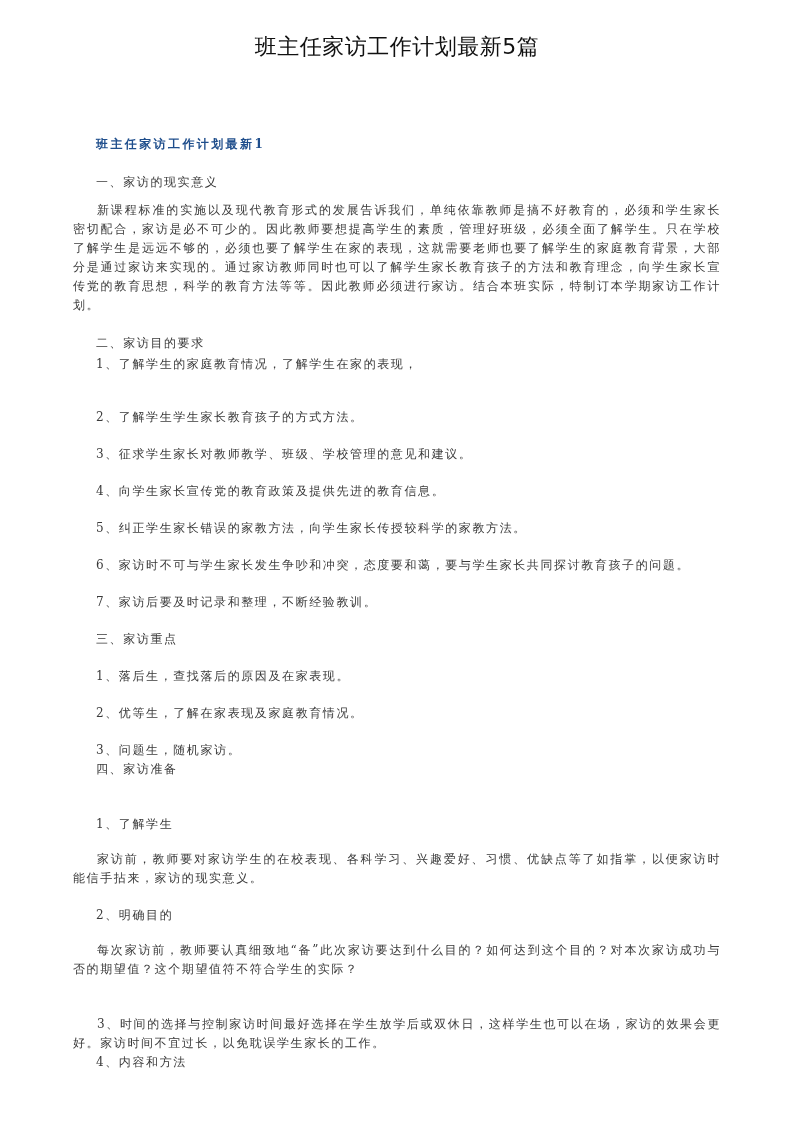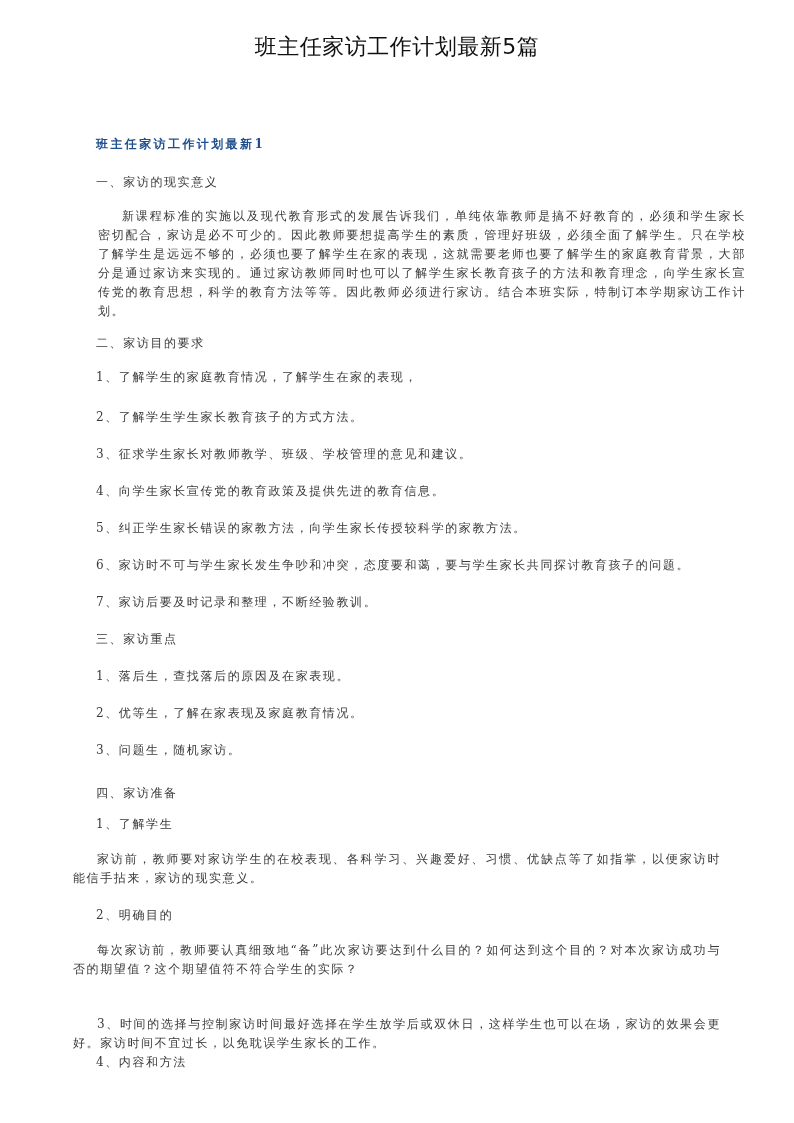--- a/index.html
+++ b/index.html
@@ -33,37 +33,37 @@
 <body>
 
 <div class="page">
   <div class="title">班主任家访工作计划最新5篇</div>
 
 
   <div class="h-blue" style="top:135px;">班主任家访工作计划最新1</div>
 
   <div class="line" style="top:173px;">一、家访的现实意义</div>
 
-  <div class="block indent" style="top:207px;margin-left:25px;">新课程标准的实施以及现代教育形式的发展告诉我们，单纯依靠教师是搞不好教育的，必须和学生家长密切配合，家访是必不可少的。因此教师要想提高学生的素质，管理好班级，必须全面了解学生。只在学校了解学生是远远不够的，必须也要了解学生在家的表现，这就需要老师也要了解学生的家庭教育背景，大部分是通过家访来实现的。通过家访教师同时也可以了解学生家长教育孩子的方法和教育理念，向学生家长宣传党的教育思想，科学的教育方法等等。因此教师必须进行家访。结合本班实际，特制订本学期家访工作计划。</div>
+  <div class="block indent" style="top:201px;">新课程标准的实施以及现代教育形式的发展告诉我们，单纯依靠教师是搞不好教育的，必须和学生家长密切配合，家访是必不可少的。因此教师要想提高学生的素质，管理好班级，必须全面了解学生。只在学校了解学生是远远不够的，必须也要了解学生在家的表现，这就需要老师也要了解学生的家庭教育背景，大部分是通过家访来实现的。通过家访教师同时也可以了解学生家长教育孩子的方法和教育理念，向学生家长宣传党的教育思想，科学的教育方法等等。因此教师必须进行家访。结合本班实际，特制订本学期家访工作计划。</div>
 
   <div class="line" style="top:334px;text-align:center;">二、家访目的要求</div>
-  <div class="line" style="top:368px;">1、了解学生的家庭教育情况，了解学生在家的表现，</div>
+  <div class="line" style="top:355px;">1、了解学生的家庭教育情况，了解学生在家的表现，</div>
   <div class="line" style="top:408px;">2、了解学生学生家长教育孩子的方式方法。</div>
   <div class="line" style="top:445px;">3、征求学生家长对教师教学、班级、学校管理的意见和建议。</div>
   <div class="line" style="top:482px;">4、向学生家长宣传党的教育政策及提供先进的教育信息。</div>
   <div class="line" style="top:519px;">5、纠正学生家长错误的家教方法，向学生家长传授较科学的家教方法。</div>
   <div class="line" style="top:556px;">6、家访时不可与学生家长发生争吵和冲突，态度要和蔼，要与学生家长共同探讨教育孩子的问题。</div>
   <div class="line" style="top:593px;">7、家访后要及时记录和整理，不断经验教训。</div>
 
   <div class="line" style="top:630px;">三、家访重点</div>
   <div class="line" style="top:667px;">1、落后生，查找落后的原因及在家表现。</div>
   <div class="line" style="top:704px;">2、优等生，了解在家表现及家庭教育情况。</div>
   <div class="line" style="top:741px;">3、问题生，随机家访。</div>
 
-  <div class="line" style="top:784px;">四、家访准备</div>
+  <div class="line" style="top:760px;">四、家访准备</div>
   <div class="line" style="top:815px;">1、了解学生</div>
   <div class="block indent" style="top:850px;">家访前，教师要对家访学生的在校表现、各科学习、兴趣爱好、习惯、优缺点等了如指掌，以便家访时能信手拈来，家访的现实意义。</div>
 
   <div class="line" style="top:906px;">2、明确目的</div>
   <div class="block indent" style="top:941px;">每次家访前，教师要认真细致地“备”此次家访要达到什么目的？如何达到这个目的？对本次家访成功与否的期望值？这个期望值符不符合学生的实际？</div>
 
   <div class="block indent" style="top:997px;margin-top:18px;">3、时间的选择与控制家访时间最好选择在学生放学后或双休日，这样学生也可以在场，家访的效果会更好。家访时间不宜过长，以免耽误学生家长的工作。</div>
 
   <div class="line" style="top:1053px;">4、内容和方法</div>
 </div>

